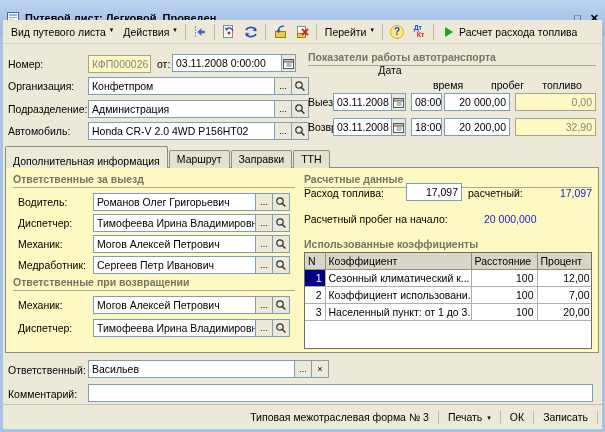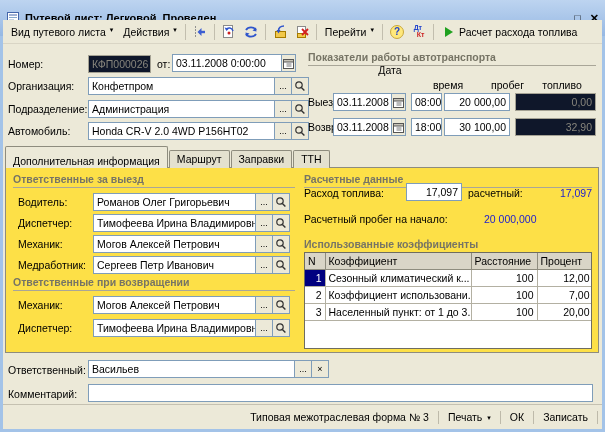--- a/index.html
+++ b/index.html
@@ -19,28 +19,28 @@
 .dtkt{font-size:7px;font-weight:bold;line-height:6.5px;text-align:left}
 .dtkt .dt{color:#2244CC}
 .dtkt .kt{color:#CC2222;margin-left:3px}
 .runbtn{display:flex;align-items:center;gap:5px;padding:2px 6px;white-space:nowrap}
 .lbl{position:absolute;height:18px;line-height:18px;white-space:nowrap}
 .fld{position:absolute;height:18px;display:flex}
 .fld .val{flex:1;min-width:0;background:#fff;border:1px solid #7F9DB9;padding:0 3px;display:flex;align-items:center;white-space:nowrap;overflow:hidden}
 .fld .btn{width:17px;border:1px solid #7F9DB9;border-left:none;background:#ECE9D8;display:flex;align-items:center;justify-content:center;font-size:9px;line-height:1}
 .fld .btn.cal{width:14px}
 .fld.num .val{justify-content:flex-end}
-.fld.dis .val{background:#0f172a;color:#87857C;border-color:#A5A294}
+.fld.dis .val{background:#fef9c3;color:#87857C;border-color:#A5A294}
 .ghead{position:absolute;font-weight:bold;color:#767465;border-bottom:1px solid #A9A698;padding-bottom:2px;white-space:nowrap}
 .colhead{position:absolute;text-align:center;white-space:nowrap}
 .bluev{position:absolute;color:#2121CC;height:18px;line-height:18px;white-space:nowrap}
 .tabs{position:absolute;left:2px;top:126px;height:22px;display:flex;align-items:flex-end;z-index:2}
 .tab{height:18px;padding:2px 7px 0;border:1px solid #8E8C7E;border-bottom:none;border-radius:2px 2px 0 0;margin-right:1px;white-space:nowrap;background:#E4E1CF}
 .tab.active{height:22px;padding-top:8px;background:#ECE9D8;position:relative;z-index:3}
-.panel{position:absolute;left:2px;top:147px;width:594px;height:186px;border:1px solid #8E8C7E;background:#fde047;z-index:1}
+.panel{position:absolute;left:2px;top:147px;width:594px;height:186px;border:1px solid #8E8C7E;background:#fef9c3;z-index:1}
 .tablewrap{position:absolute;left:298px;top:84px;width:288px;height:97px;background:#fff;border:1px solid #6F6D60;overflow:hidden}
 table{border-collapse:collapse;width:100%;table-layout:fixed;font-size:10.5px}
 th{background:#D9D5C7;font-weight:normal;text-align:left;border-right:1px solid #8E8C7E;border-bottom:1px solid #8E8C7E;padding:1px 3px;height:16px;overflow:hidden;white-space:nowrap}
 td{border-right:1px solid #B3B0A2;border-bottom:1px solid #B3B0A2;padding:1px 3px;height:17px;overflow:hidden;white-space:nowrap;background:#fff}
 td.r,th.r{text-align:right}
 td.sel{background:#000080;color:#fff}
 .bottombar{position:absolute;left:0;right:0;top:384px;bottom:0;border-top:1px solid #C5C1B1;display:flex;align-items:center;justify-content:flex-end;padding:0 4px}
 .bbtn{padding:3px 9px;white-space:nowrap;display:flex;align-items:center;gap:5px}
 .bbtn.bold{font-weight:normal}
 .bsep{width:1px;height:13px;background:#BEBAAA}
@@ -225,21 +225,21 @@
             <rect x="0.5" y="1.5" width="10" height="2.5" fill="#C8C4B8" stroke="#555"></rect>
             <line x1="3.5" y1="6" x2="8.5" y2="6" stroke="#777"></line>
             <line x1="3.5" y1="8" x2="8.5" y2="8" stroke="#777"></line>
           </svg>
         </span>
       </span>
     <span class="fld" style="left:408px;top:98px;width:31px">
         <span class="val">18:00</span>
       </span>
     <span class="fld num" style="left:441px;top:98px;width:66px">
-        <span class="val">30 100,00</span>
+        <span class="val">20 200,00</span>
       </span>
     <span class="fld num dis" style="left:512px;top:98px;width:81px">
         <span class="val">32,90</span>
       </span>
 
     <div class="tabs">
       <span class="tab active">Дополнительная информация</span>
       <span class="tab">Маршрут</span>
       <span class="tab">Заправки</span>
       <span class="tab">ТТН</span>

